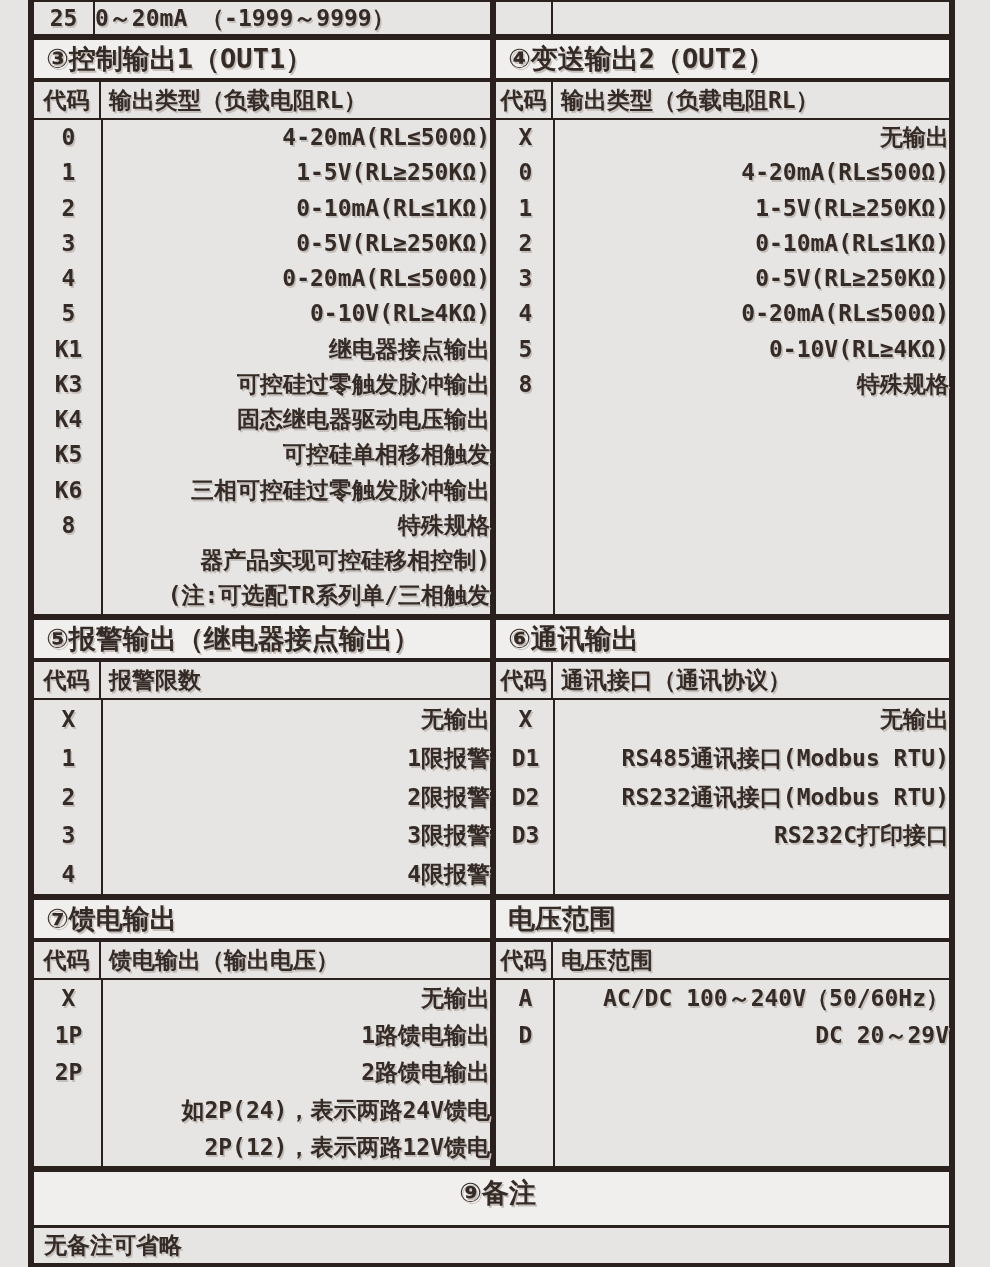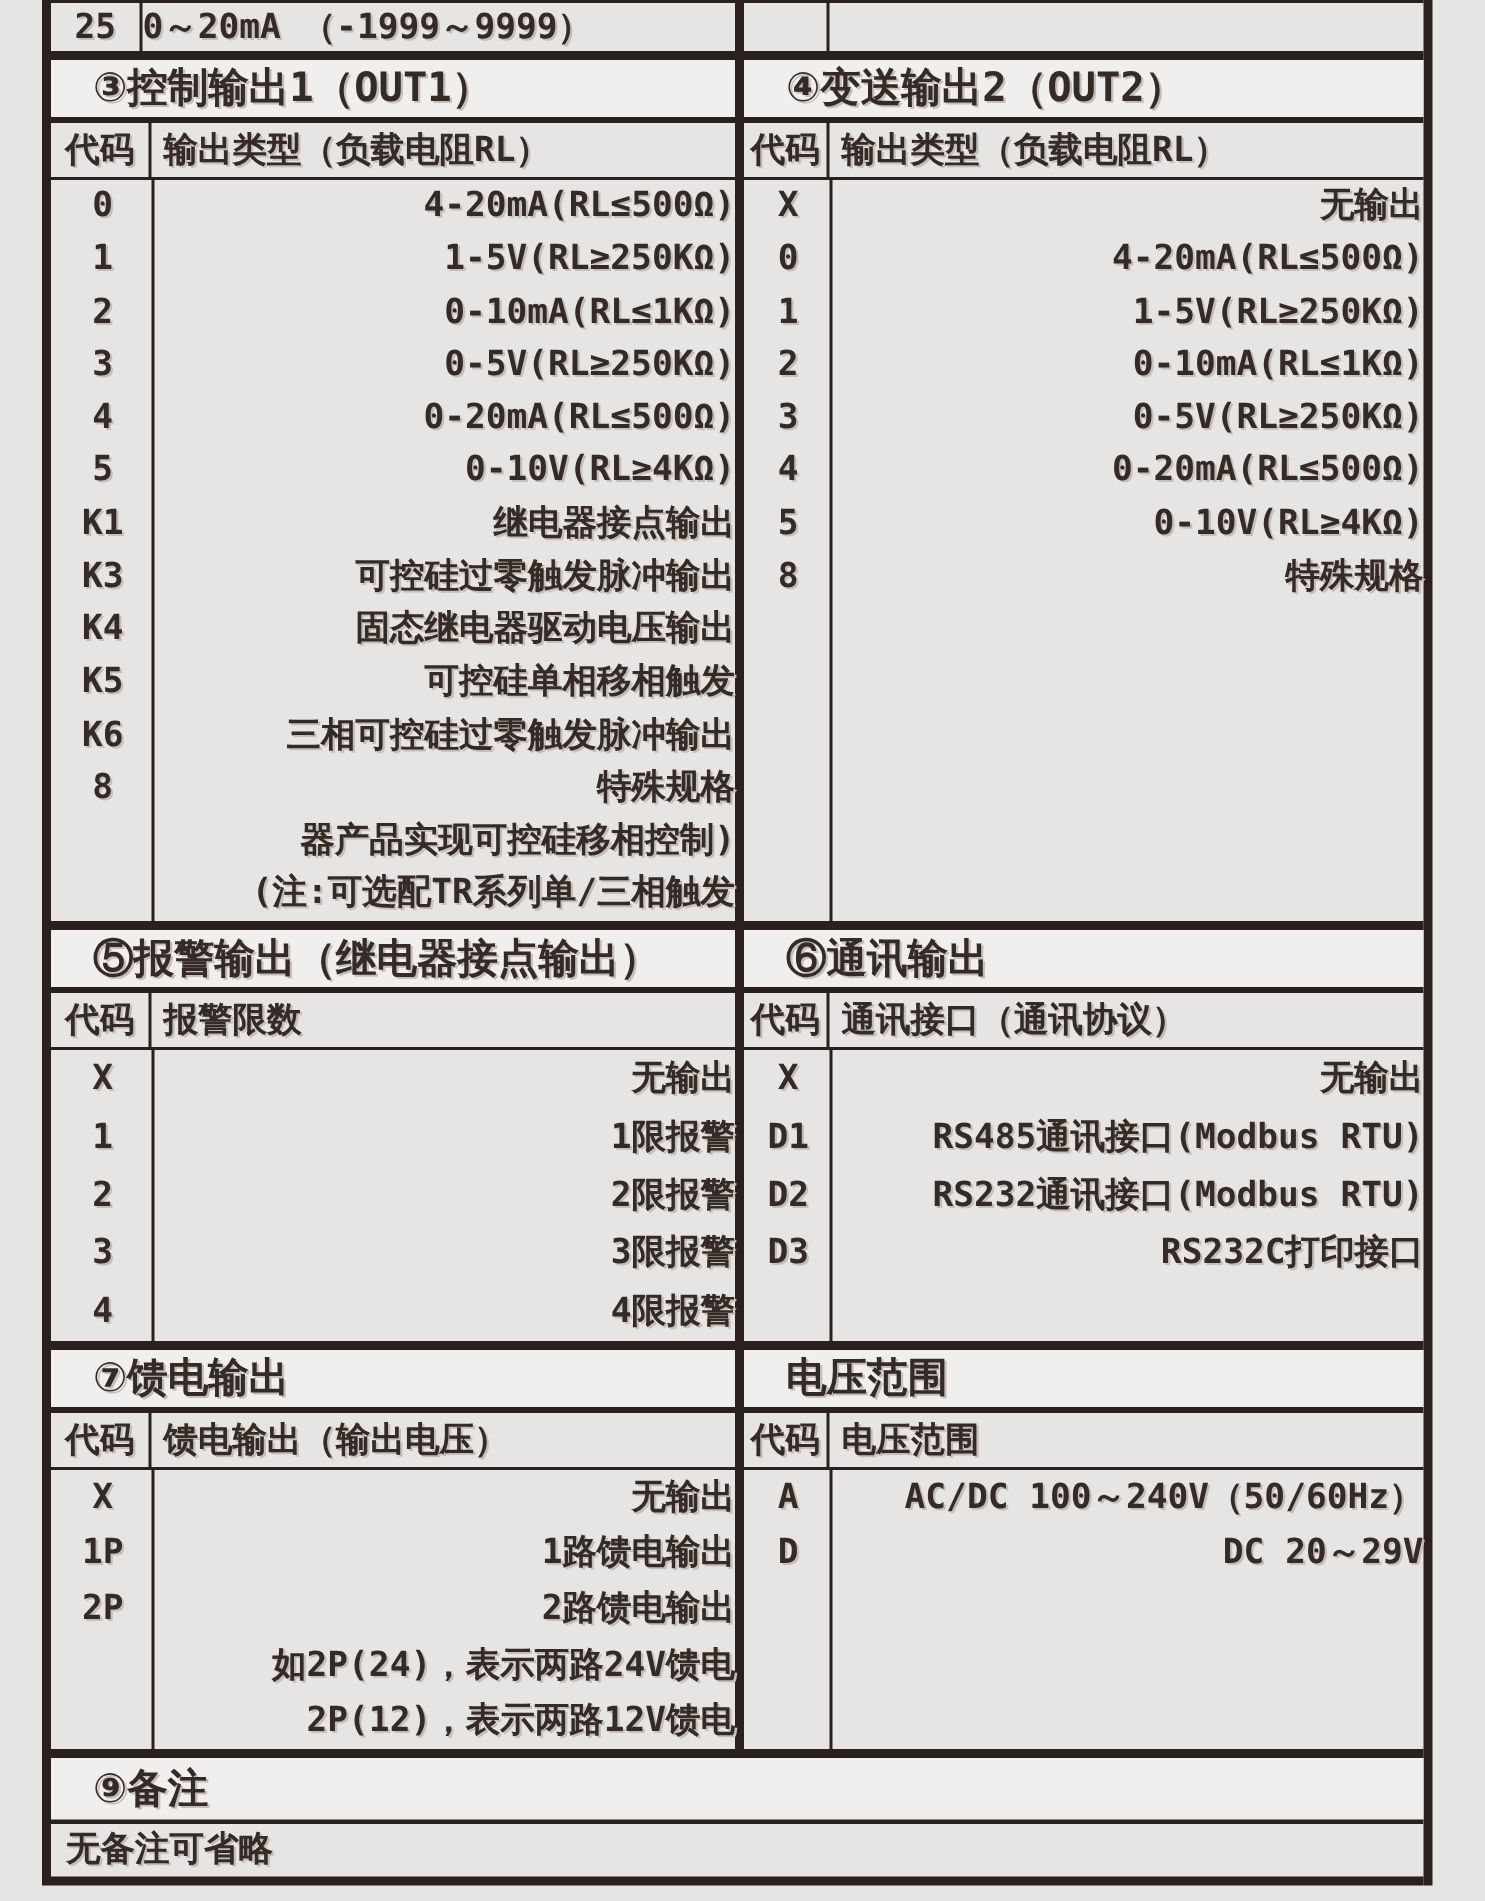--- a/index.html
+++ b/index.html
@@ -27,25 +27,25 @@
   .blk{display:flex;width:100%;}
   .half-l{width:462px;border-right:6px solid var(--bc);display:flex;position:relative;}
   .half-r{flex:1;display:flex;position:relative;}
   
   .row-top{height:40px;border-top:2px solid var(--bc);border-bottom:6px solid var(--bc);font-size:23px;}
   .row-top .code{width:61px;text-align:center;line-height:32px;border-right:2px solid var(--bc);}
   .row-top .half-r .code{width:57px;}
   .row-top .desc{flex:1;padding-left:0;line-height:32px;}
   
   .band{background:var(--band);border-bottom:4px solid var(--bc);font-size:27px;}
-  .band .cell{padding-left:12px;margin-left:16px;}
+  .band .cell{padding-left:12px;}
   .b34{height:42px;}.b34 .cell{line-height:38px;}
-  .b56{height:42px;}.b56 .cell{line-height:38px;font-family:Liberation Serif, serif;}
+  .b56{height:42px;}.b56 .cell{line-height:38px;}
   .b78{height:42px;}.b78 .cell{line-height:38px;}
-  .b9{height:44px;border-bottom:3px solid var(--bc);}
+  .b9{height:56px;border-bottom:3px solid var(--bc);text-align:center;}
   .b9 .cell{line-height:41px;width:100%;}
   .band .half-l{background:var(--band);}
   
   .hdr{height:38px;border-bottom:2px solid var(--bc);font-size:23px;}
   .hdr .code{width:67px;text-align:center;line-height:36px;border-right:2px solid var(--bc);}
   .hdr .half-r .code{width:57px;}
   .hdr .desc{flex:1;padding-left:8px;line-height:36px;}
   
   .data{border-bottom:6px solid var(--bc);font-size:23px;}
   .data .half-l,.data .half-r{flex-direction:column;}

